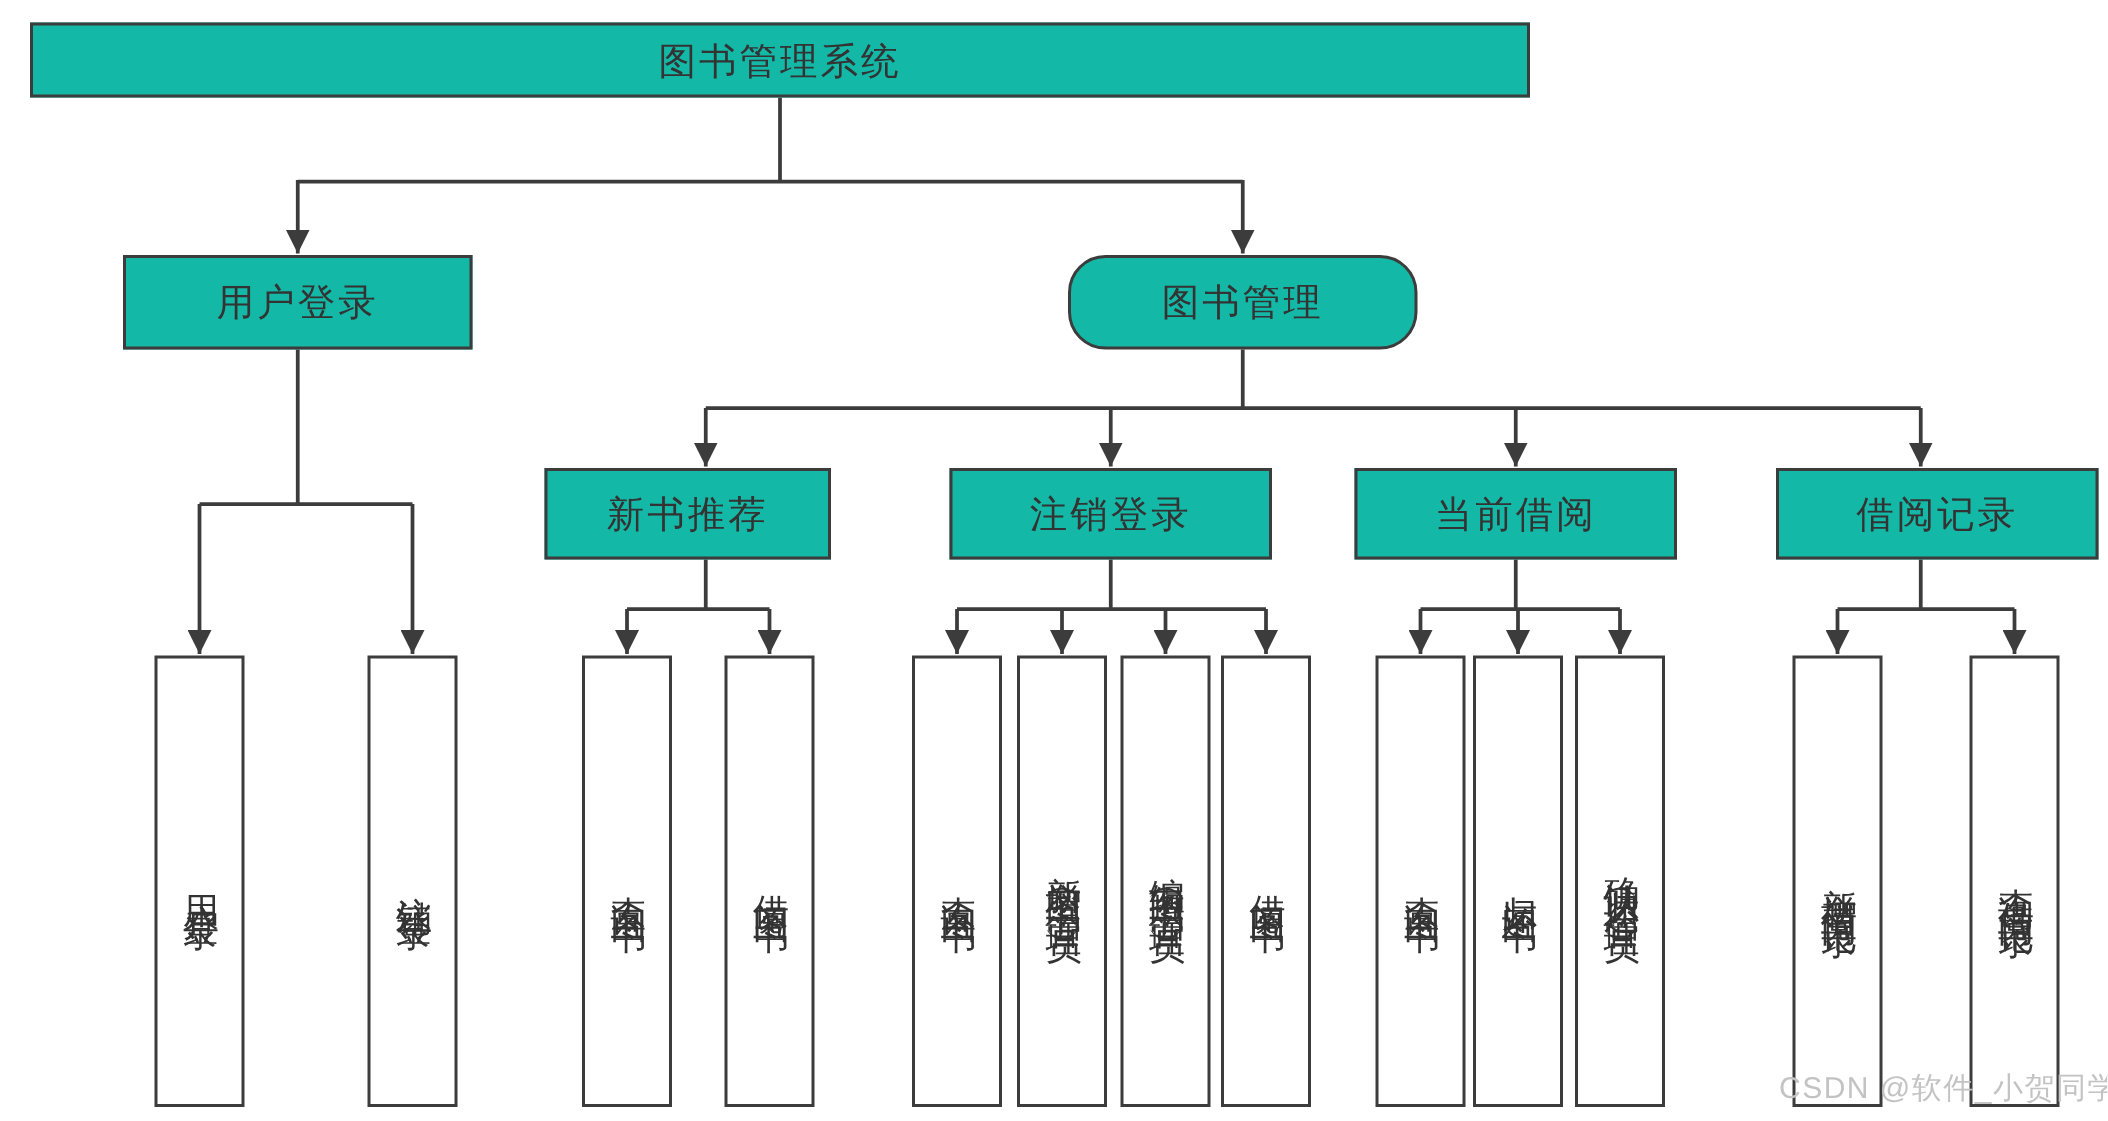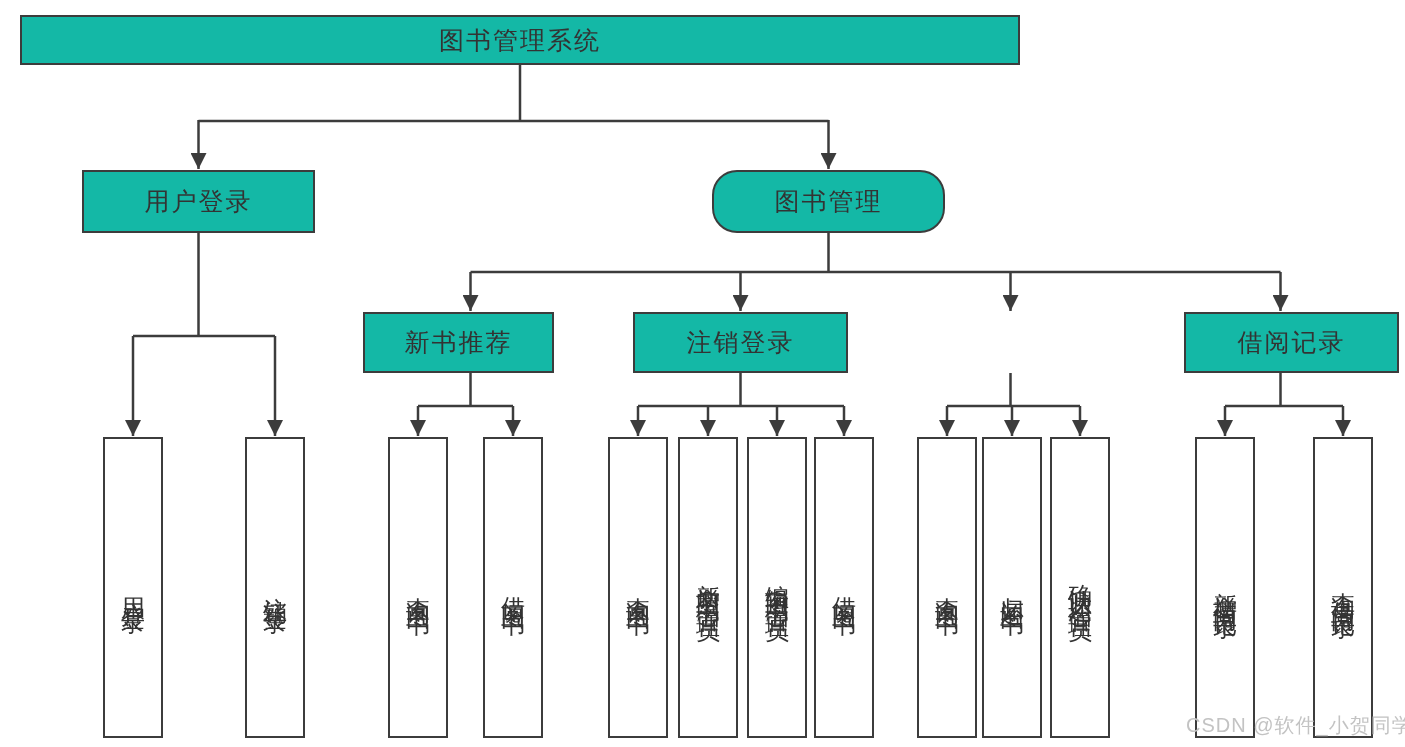--- a/index.html
+++ b/index.html
@@ -109,20 +109,21 @@
     </g>
   </svg>
 
   <div class="node title" style="left:20px; top:15px; width:1000px; height:50px;">图书管理系统</div>
 
   <div class="node" style="left:82px; top:170px; width:233px; height:63px;">用户登录</div>
   <div class="node" style="left:712px; top:170px; width:233px; height:63px;border-radius:25px;">图书管理</div>
 
   <div class="node" style="left:363px; top:312px; width:191px; height:61px;">新书推荐</div>
   <div class="node" style="left:633px; top:312px; width:215px; height:61px;">注销登录</div>
+  <div class="node" style="left:903px; top:312px; width:215px; height:61px;">当前借阅</div>
   <div class="node" style="left:1184px; top:312px; width:215px; height:61px;">借阅记录</div>
 
   <div class="leaf" style="left:103px; top:437px; width:60px; height:301px;">
     <span class="v">用户登录</span>
   </div>
   <div class="leaf" style="left:245px; top:437px; width:60px; height:301px;">
     <span class="v">注销登录</span>
   </div>
 
   <div class="leaf" style="left:388px; top:437px; width:60px; height:301px;">

